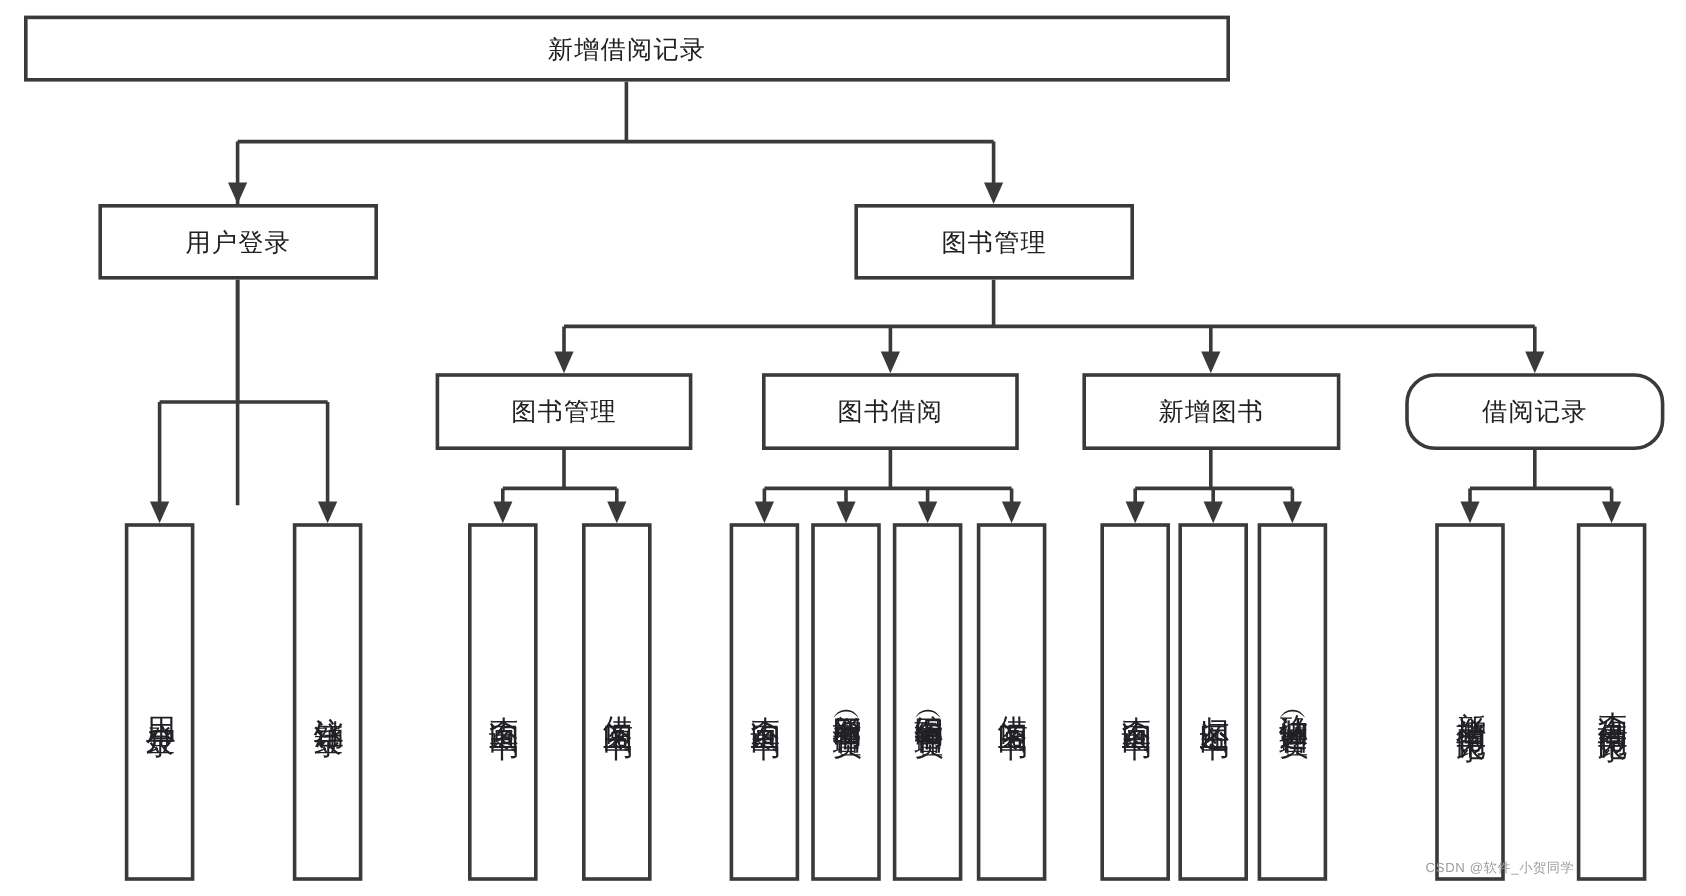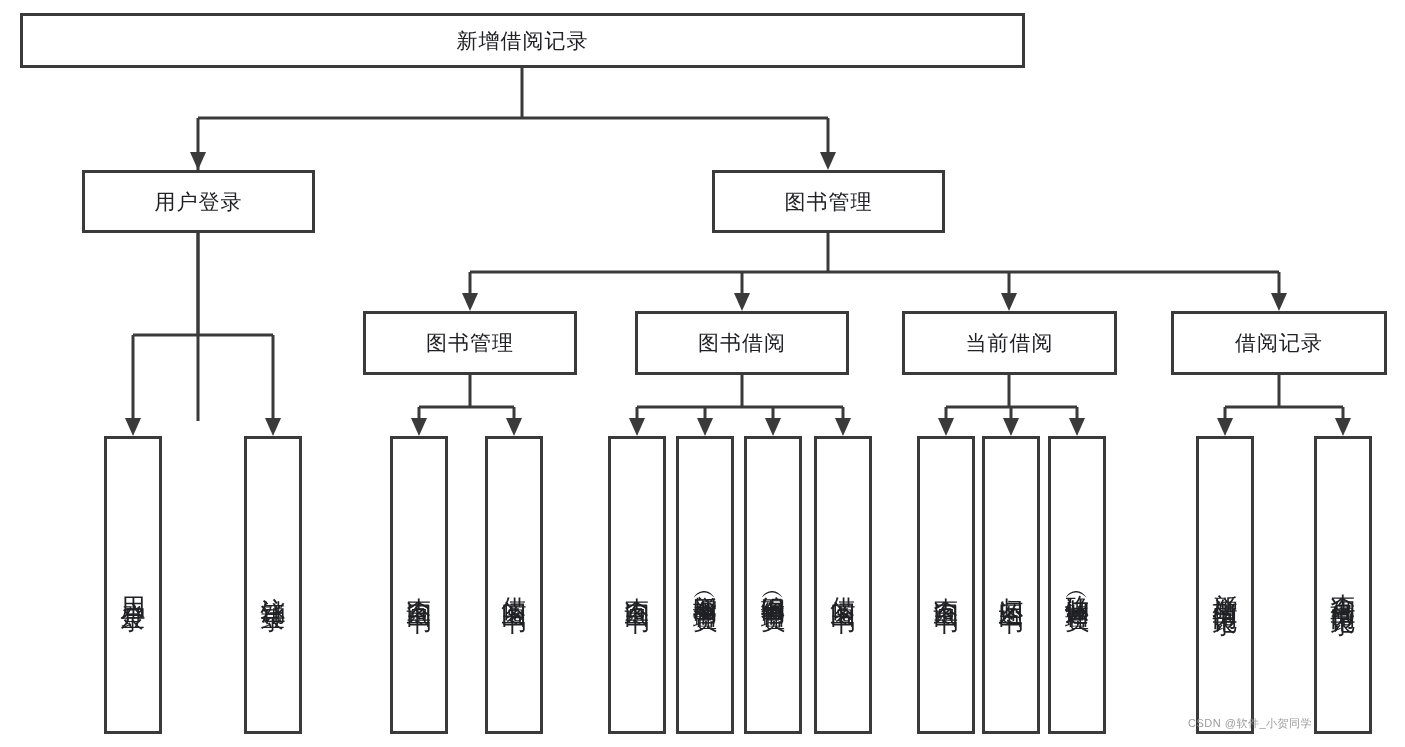--- a/index.html
+++ b/index.html
@@ -135,23 +135,23 @@
     <span>图书管理</span>
   </div>
 
   <div class="node h-label" style="left:363px; top:311px; width:214px; height:64px;">
     <span>图书管理</span>
   </div>
   <div class="node h-label" style="left:635px; top:311px; width:214px; height:64px;">
     <span>图书借阅</span>
   </div>
   <div class="node h-label" style="left:902px; top:311px; width:215px; height:64px;">
-    <span>当前借阅</span>
+    <span>新增图书</span>
   </div>
-  <div class="node h-label" style="left:1171px; top:311px; width:216px; height:64px;">
+  <div class="node h-label" style="left:1171px; top:311px; width:216px; height:64px;border-radius:25px;">
     <span>借阅记录</span>
   </div>
 
   <div class="node leaf" style="left:104px;">
     <span class="v-text">用户登录</span>
   </div>
   <div class="node leaf" style="left:244px;">
     <span class="v-text">注销登录</span>
   </div>
 

